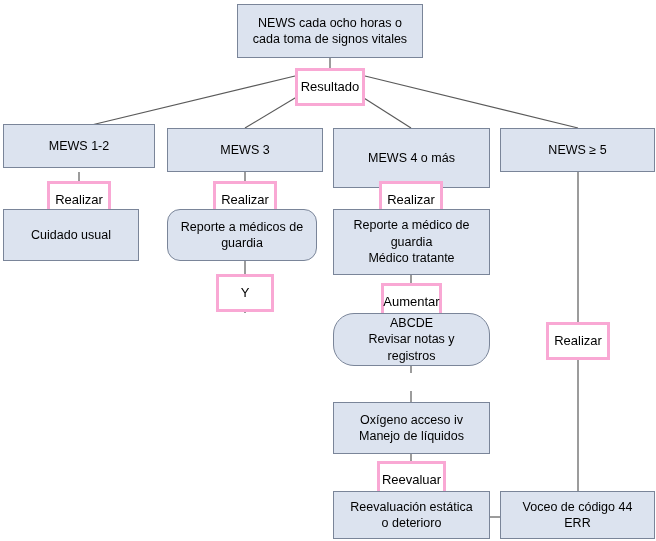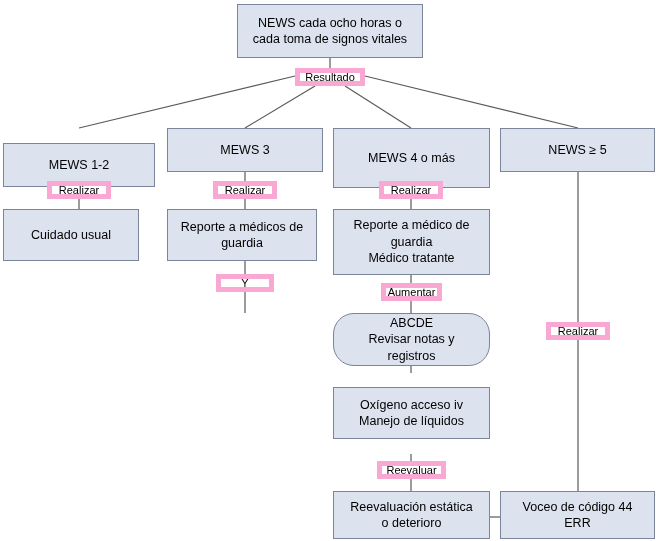--- a/index.html
+++ b/index.html
@@ -42,30 +42,30 @@
     line-height: 1.32;
     color: #000000;
     padding: 2px 12px;
     white-space: pre-line;
   }
   
   .tag {
     position: absolute;
     box-sizing: border-box;
     background: #ffffff;
-    border: 5px solid #f9a8d4;
+    border: 3px solid #f9a8d4;
     display: flex;
     align-items: center;
     justify-content: center;
     text-align: center;
-    font-size: 11px;
+    font-size: 13px;
     line-height: 1.1;
     color: #000000;
     white-space: nowrap;
-    padding: 4px 5px;
+    padding: 16px 5px;
   }
 </style>
 </head>
 <body>
 
 <div id="canvas">
 
   <svg id="wires" viewBox="0 0 656 541" width="656" height="541" xmlns="http://www.w3.org/2000/svg">
     <g stroke="#5a5a5a" stroke-width="1.2" fill="none" shape-rendering="geometricPrecision">
 
@@ -98,53 +98,53 @@
 
       <line x1="490" y1="517" x2="500" y2="517"></line>
     </g>
   </svg>
 
   <div class="node" style="left:237px; top:4px; width:186px; height:54px;">NEWS cada ocho horas o
 cada toma de signos vitales</div>
 
   <div class="tag" style="left:295px; top:68px; width:70px; height:18px;">Resultado</div>
 
-  <div class="node" style="left:3px; top:143px; width:152px; height:44px;">MEWS 1-2</div>
+  <div class="node" style="left:3px; top:124px; width:152px; height:44px;">MEWS 1-2</div>
 
   <div class="node" style="left:167px; top:128px; width:156px; height:44px;">MEWS 3</div>
 
   <div class="node" style="left:333px; top:128px; width:157px; height:60px;">MEWS 4 o más</div>
 
   <div class="node" style="left:500px; top:128px; width:155px; height:44px;">NEWS ≥ 5</div>
 
   <div class="tag" style="left:47px; top:181px; width:64px; height:18px;">Realizar</div>
 
   <div class="node" style="left:3px; top:209px; width:136px; height:52px;">Cuidado usual</div>
 
   <div class="tag" style="left:213px; top:181px; width:64px; height:18px;">Realizar</div>
 
-  <div class="node" style="left:167px; top:209px; width:150px; height:52px;">Reporte a médicos de
+  <div class="node" style="left:167px; top:209px; width:150px; height:52px;border-radius:13px;">Reporte a médicos de
 guardia</div>
 
   <div class="tag" style="left:216px; top:274px; width:58px; height:18px;">Y</div>
 
 
   <div class="tag" style="left:379px; top:181px; width:64px; height:18px;">Realizar</div>
 
   <div class="node" style="left:333px; top:209px; width:157px; height:66px;">Reporte a médico de
 guardia
 Médico tratante</div>
 
   <div class="tag" style="left:381px; top:283px; width:61px; height:18px;">Aumentar</div>
 
   <div class="node" style="left:333px; top:313px; width:157px; height:53px;border-radius:21px;">ABCDE
 Revisar notas y registros</div>
 
 
-  <div class="node" style="left:333px; top:387px; width:157px; height:52px;">Oxígeno acceso iv
+  <div class="node" style="left:333px; top:402px; width:157px; height:52px;">Oxígeno acceso iv
 Manejo de líquidos</div>
 
   <div class="tag" style="left:377px; top:461px; width:69px; height:18px;">Reevaluar</div>
 
   <div class="node" style="left:333px; top:491px; width:157px; height:48px;">Reevaluación estática
 o deterioro</div>
 
   <div class="tag" style="left:546px; top:322px; width:64px; height:18px;">Realizar</div>
 
   <div class="node" style="left:500px; top:491px; width:155px; height:48px;">Voceo de código 44

